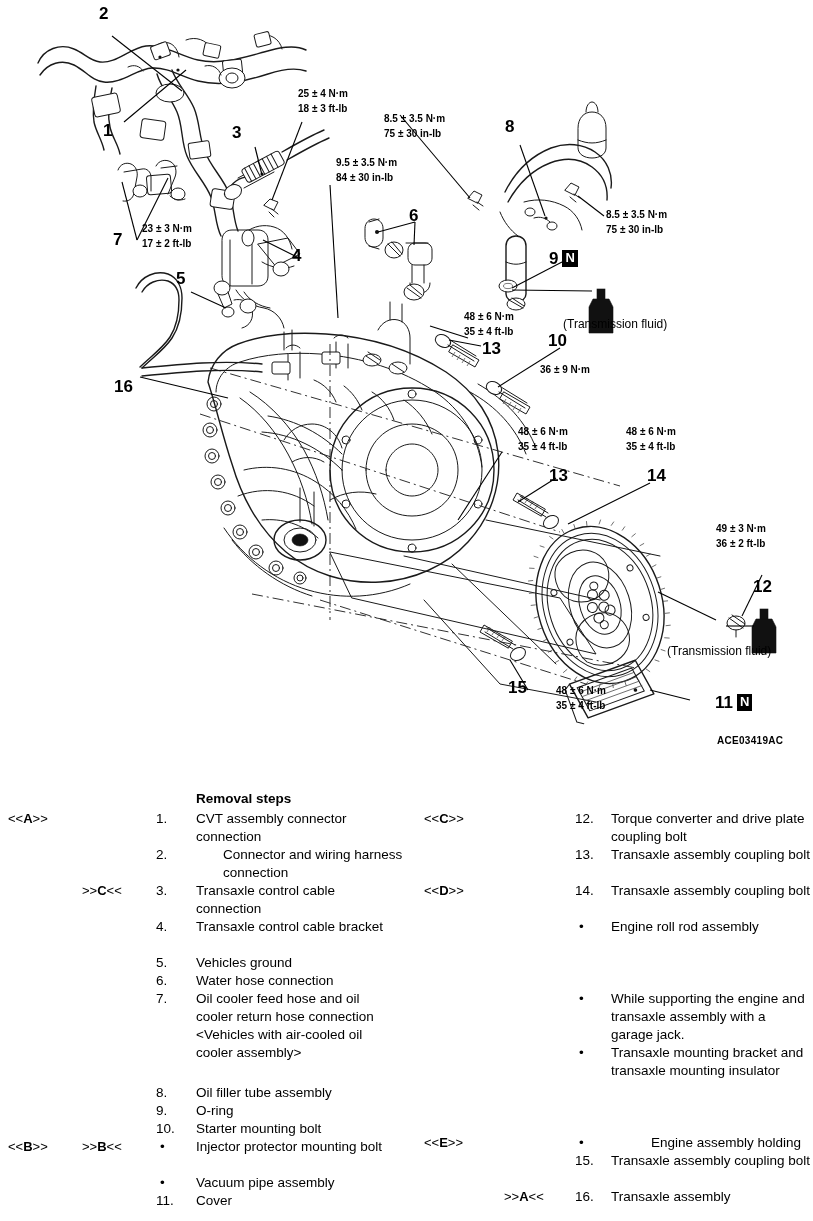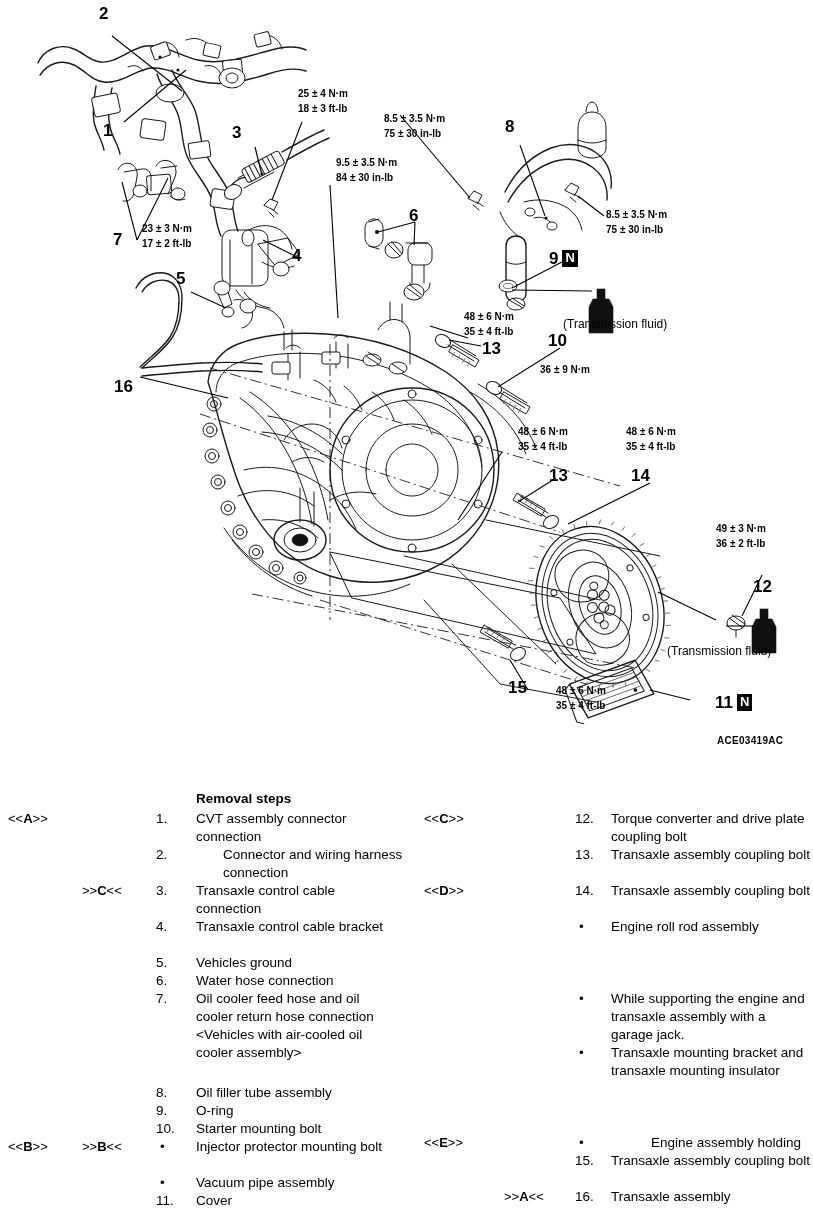--- a/index.html
+++ b/index.html
@@ -496,21 +496,21 @@
     <div class="num" style="left:549px;top:250px;">
       <span>9</span><span class="nbadge">N</span>
     </div>
     <div class="num" style="left:548px;top:332px;">10</div>
     <div class="num" style="left:715px;top:694px;">
       <span>11</span><span class="nbadge">N</span>
     </div>
     <div class="num" style="left:753px;top:578px;">12</div>
     <div class="num" style="left:482px;top:340px;">13</div>
     <div class="num" style="left:549px;top:467px;">13</div>
-    <div class="num" style="left:631px;top:467px;">14</div>
+    <div class="num" style="left:647px;top:467px;">14</div>
     <div class="num" style="left:508px;top:679px;">15</div>
     <div class="num" style="left:114px;top:366px;margin-top:12px;">16</div>
 
     <div class="fluidcap" style="left:563px;top:317px;">(Transmission fluid)</div>
     <div class="fluidcap" style="left:667px;top:644px;">(Transmission fluid)</div>
 
     <div class="drawcode" style="left:717px;top:735px;">ACE03419AC</div>
   </div>
 
   <div id="list">

